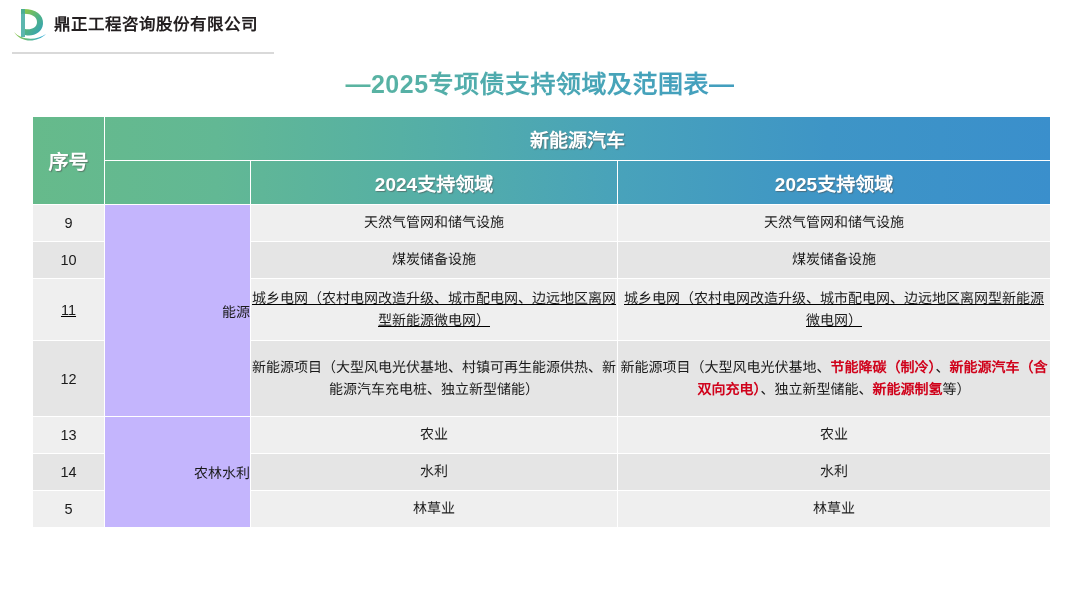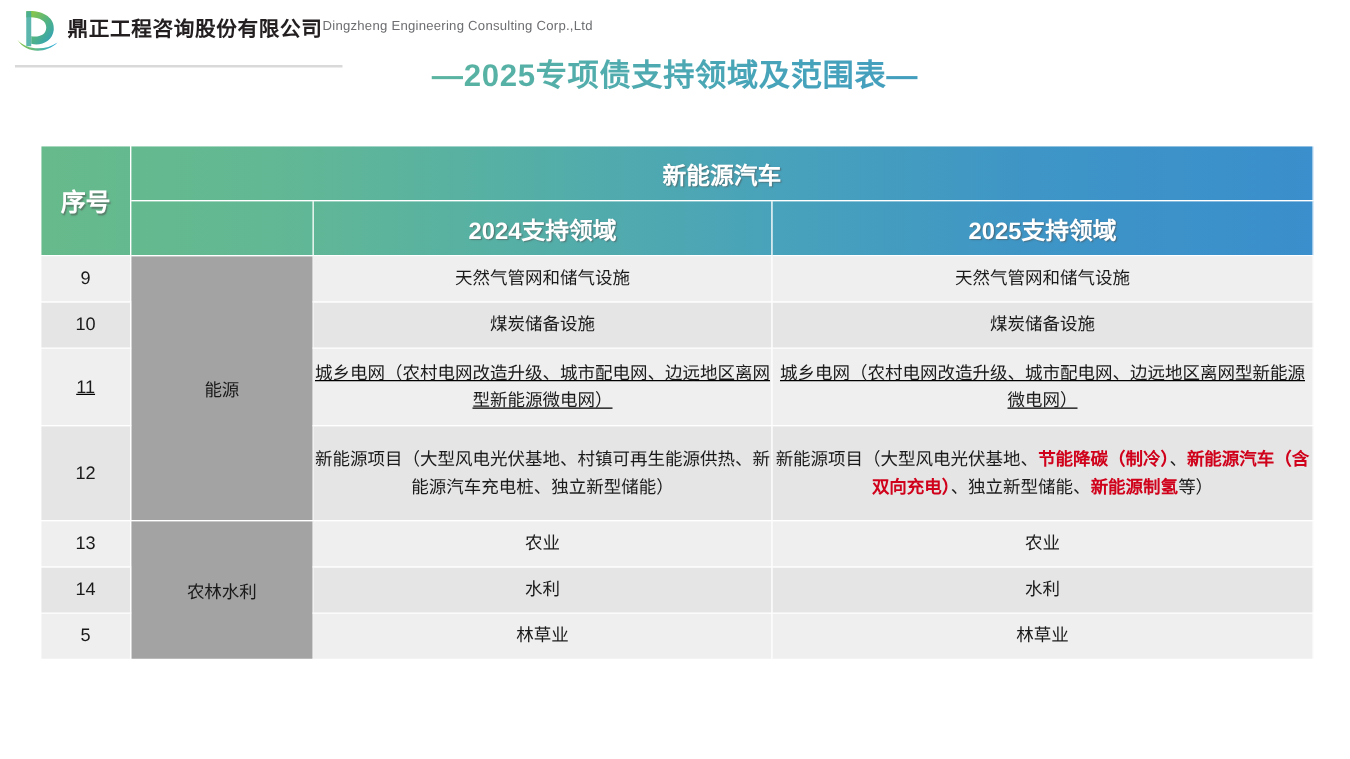--- a/index.html
+++ b/index.html
@@ -44,21 +44,21 @@
     top: 48px;
     width: 262px;
     height: 2px;
     background: #d9d9d9;
   }
 
   
   .page-title {
     position: absolute;
     left: 0;
-    top: 40px;
+    top: 64px;
     width: 1080px;
     text-align: center;
     font-size: 25px;
     font-weight: bold;
     letter-spacing: 0.5px;
     background-image: linear-gradient(90deg, #6BBE8C 0%, #5EB79C 28%, #46A3BA 58%, #3A8FCC 100%);
     -webkit-background-clip: text;
     background-clip: text;
     color: transparent;
     -webkit-text-fill-color: transparent;
@@ -106,25 +106,25 @@
   .hdr-2025   { background-position: -585px -44px; font-size: 19px; height: 44px; }
 
   
   td.num {
     text-align: center;
     vertical-align: middle;
     font-size: 14.5px;
     color: #1a1a1a;
   }
   td.cat {
-    text-align: center;
+    text-align: right;
     vertical-align: middle;
     font-size: 14px;
     color: #1a1a1a;
-    background: #a3a3a3;
+    background: #c4b5fd;
   }
   td.cell {
     text-align: center;
     vertical-align: middle;
     font-size: 14px;
     color: #1a1a1a;
     line-height: 1.55;
     padding: 7px 10px;
   }
   tr.band-a td.num, tr.band-a td.cell { background: #EFEFEF; }
@@ -153,21 +153,20 @@
           <stop offset="100%" stop-color="#27AAE1"></stop>
         </linearGradient>
       </defs>
       <path d="M9 5 C22 4 32 10 31 20 C30 29 21 33 13 31 L13 25 C19 26 25 24 25 18 C25 12 18 9 9 10 Z" fill="url(#leafg)"></path>
       <path d="M9 5 L9 33 L13 33 L13 5 Z" fill="#3FA9A0" opacity="0.85"></path>
       <path d="M2 28 C9 36 24 37 34 30 C25 39 9 39 2 28 Z" fill="url(#swooshg)"></path>
     </svg>
   </span>
   <span class="brand-text">
     <span class="brand-cn">鼎正工程咨询股份有限公司</span>
-    <span class="brand-en">Dingzheng Engineering Consulting Corp.,Ltd</span>
   </span>
   <span class="brand-rule"></span>
 </div>
 
 <div class="page-title">—2025专项债支持领域及范围表—</div>
 
 <div class="table-wrap">
   <table class="matrix">
     <colgroup>
       <col style="width:72px">

